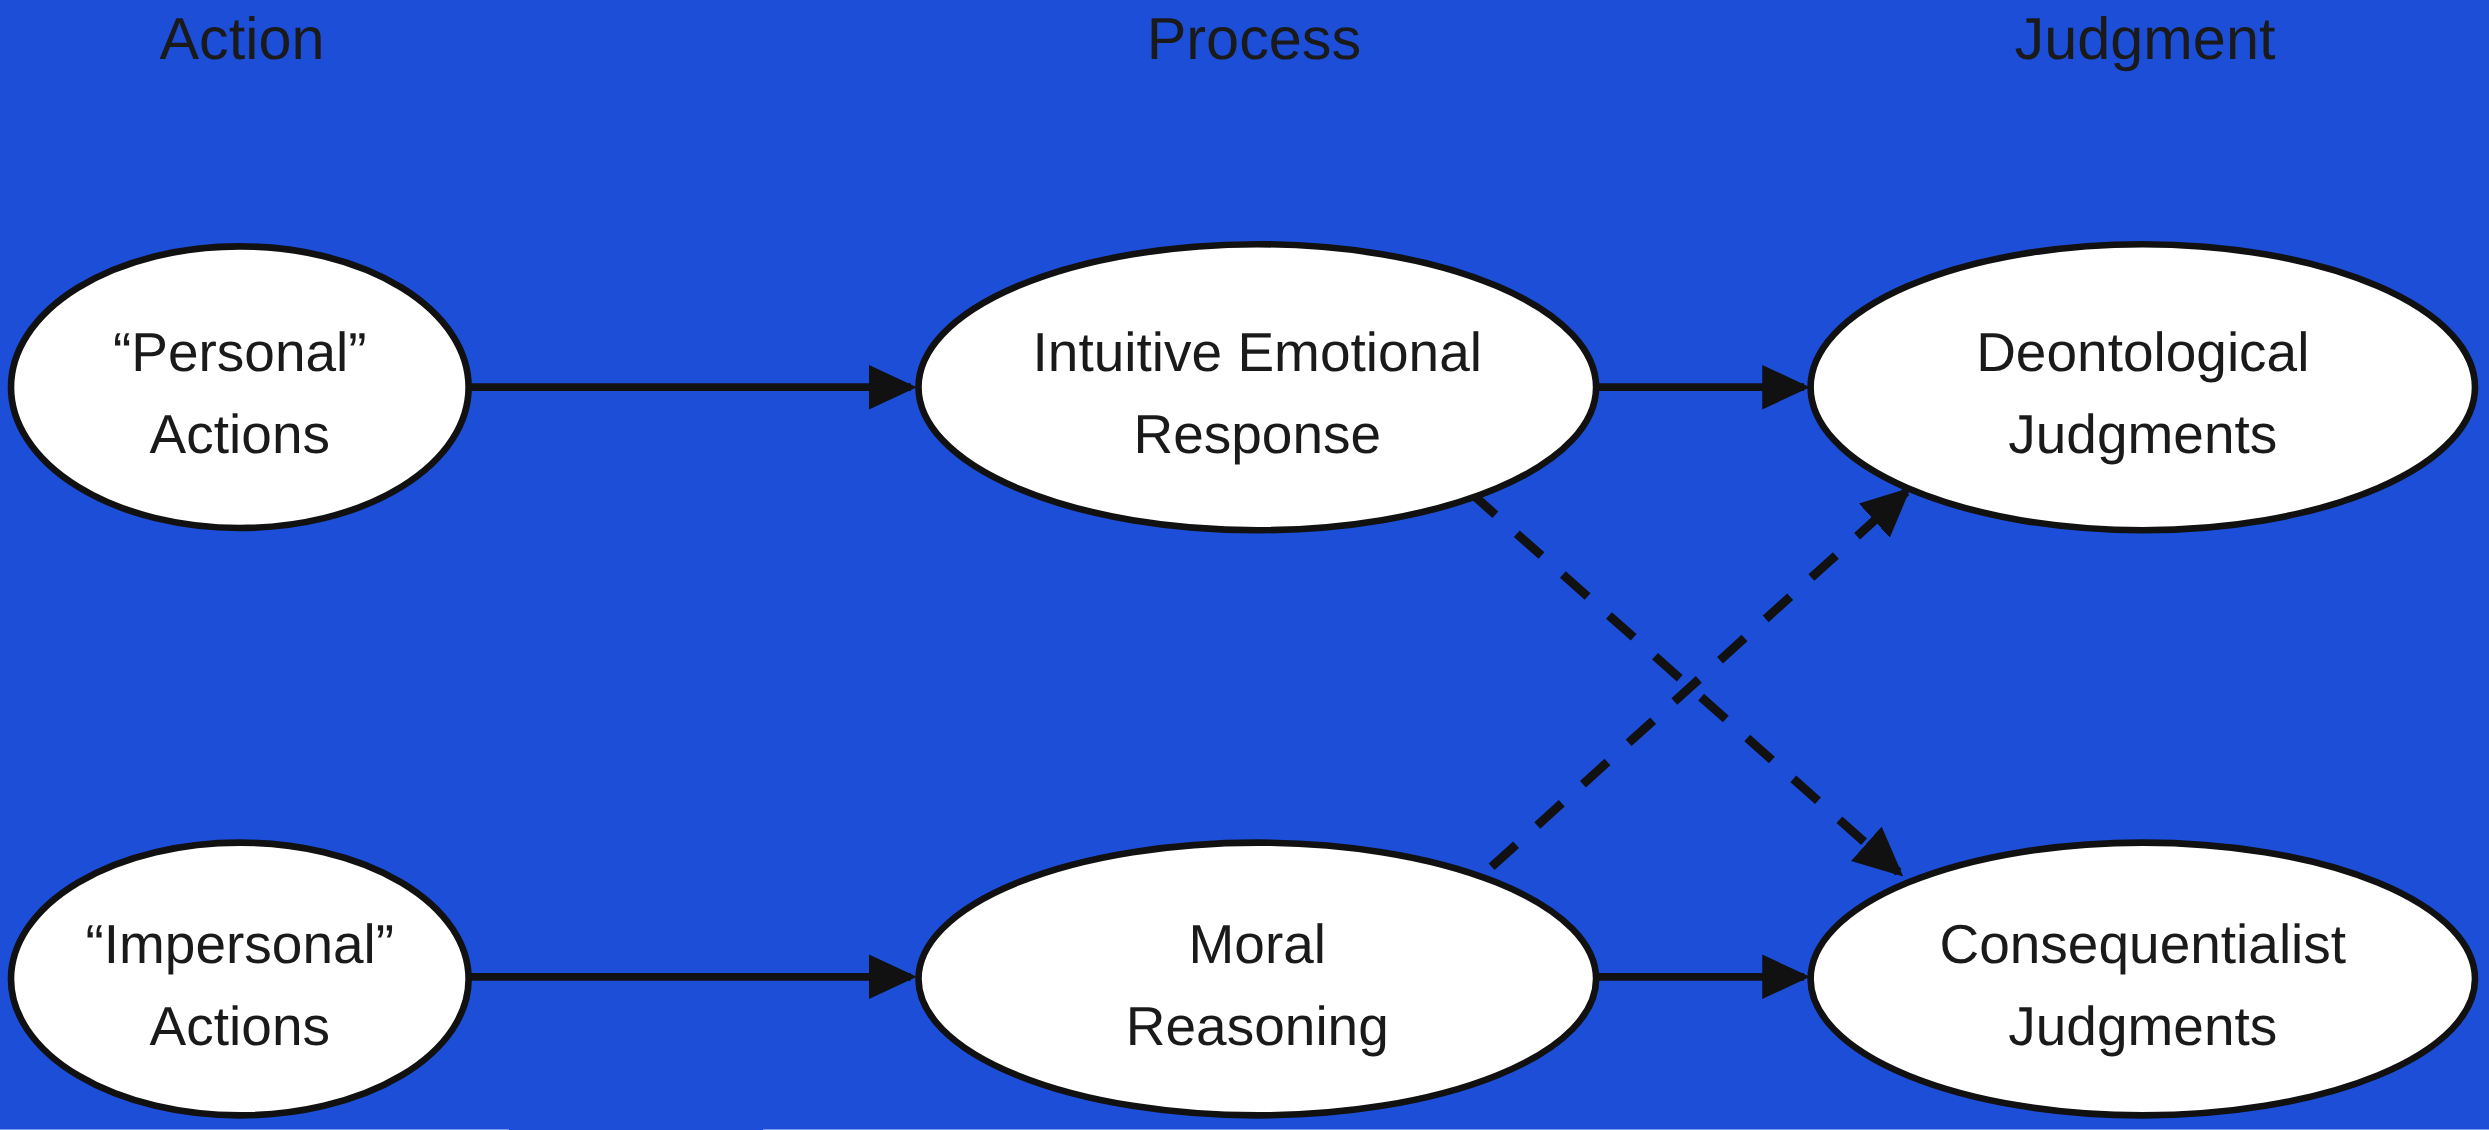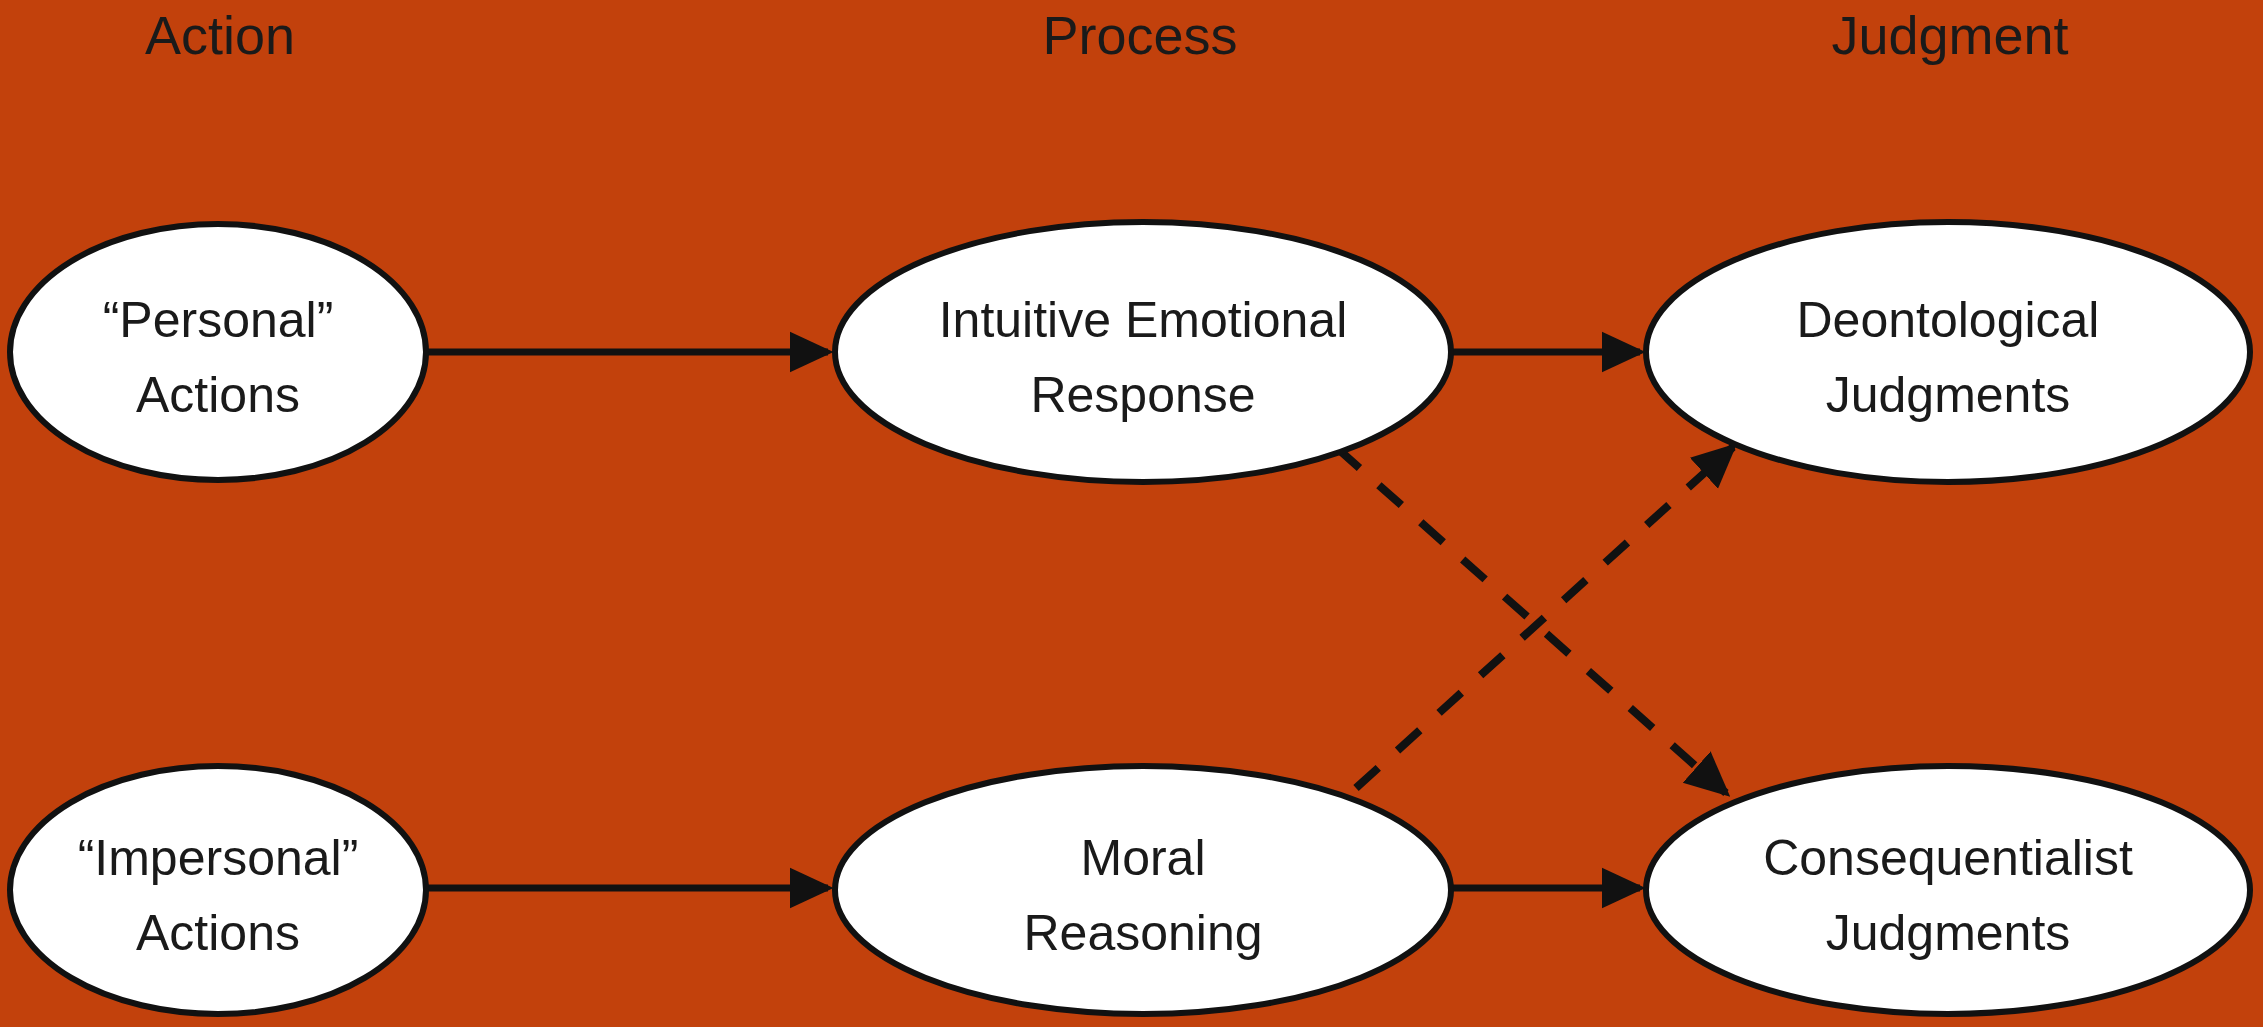--- a/index.html
+++ b/index.html
@@ -10,21 +10,21 @@
   body {
     width: 2263px;
     height: 1027px;
     overflow: hidden;
     font-family: "Liberation Sans", sans-serif;
   }
   #diagram-root {
     position: relative;
     width: 2263px;
     height: 1027px;
-    background: #c2410c;
+    background: #1d4ed8;
   }
   svg.canvas {
     display: block;
     width: 2263px;
     height: 1027px;
   }
   .col-header {
     font-family: "Liberation Sans", sans-serif;
     font-size: 54px;
     fill: #1a1a1a;

